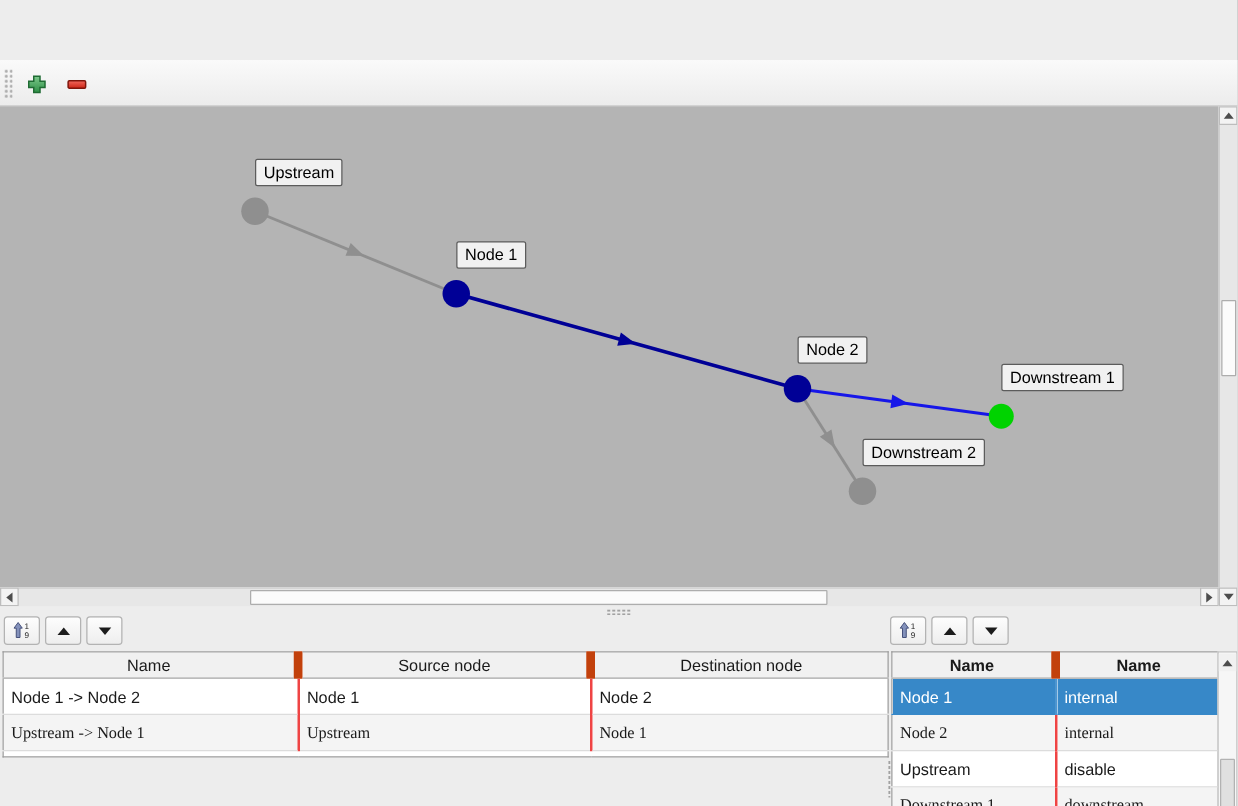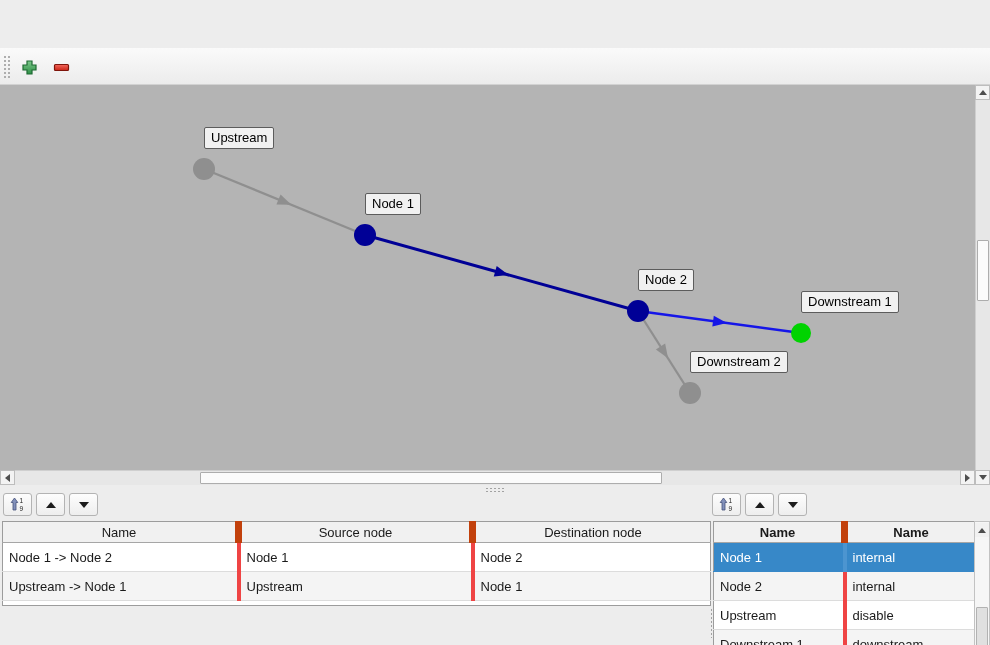--- a/index.html
+++ b/index.html
@@ -55,24 +55,24 @@
   .tri-up { width:0; height:0; border-left:5px solid transparent; border-right:5px solid transparent; border-bottom:6px solid #1c1c1c; }
   .tri-down { width:0; height:0; border-left:5px solid transparent; border-right:5px solid transparent; border-top:6px solid #1c1c1c; }
 
   table.data-table { position:absolute; border-collapse:collapse; table-layout:fixed;
     background:#fff; font-size:13px; border:1px solid #9c9c9c; }
   #edges-table { left:2px; top:28px; width:708px; }
   #nodes-table { left:713px; top:28px; width:261px; }
   .data-table th { font-weight:normal; background:#f1f1f1; height:21px; text-align:center;
     border-right:7px solid #c2410c; border-bottom:1px solid #a6a6a6; padding:0 4px; overflow:hidden; white-space:nowrap; }
   #nodes-table th { font-weight:bold; }
-  .data-table td { height:29px; padding:0 6px; border-right:4px solid #ef4444; border-bottom:1px solid #dcdcdc;
+  .data-table td { height:29px; padding:0 6px; border-right:2px solid #ef4444; border-bottom:1px solid #dcdcdc;
     overflow:hidden; white-space:nowrap; background:#fff; }
   .data-table th:last-child, .data-table td:last-child { border-right:none; }
-  .data-table tr.even td { background:#f4f4f4; }
+  .data-table tr.even td { background:#f4f4f4;font-family:Liberation Serif, serif; }
   .data-table tr.selected td { background:#3788c8; color:#fff; border-bottom-color:#3788c8; border-right-color:#4c95d0; }
   .data-table tr.filler td { height:5px; background:#fff; border-bottom:none; }
 
   
   #nodes-vscroll { left:974px; top:28px; width:16px; height:148px; background:#f6f6f6; border:1px solid #c2c2c2; }
   #nodes-vscroll .sb-btn { width:14px; height:14px; border:none; background:#f1f1f1; }
   #nodes-vscroll .sb-thumb { background:#e0e0e0; border:1px solid #b2b2b2; }
 
   
   #resize-grip { position:absolute; left:975px; top:186px; width:13px; height:13px;

